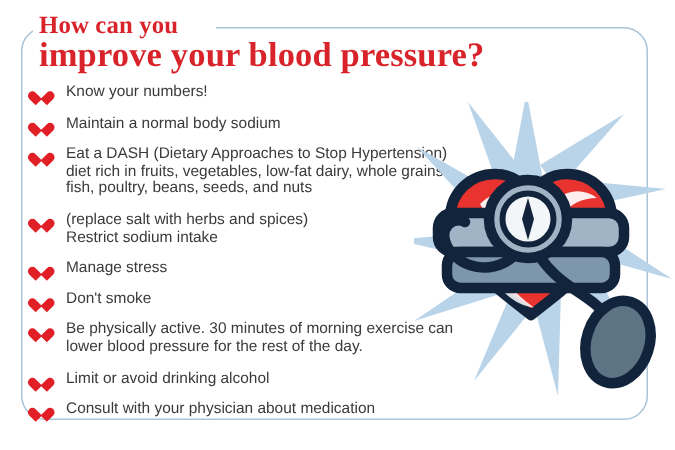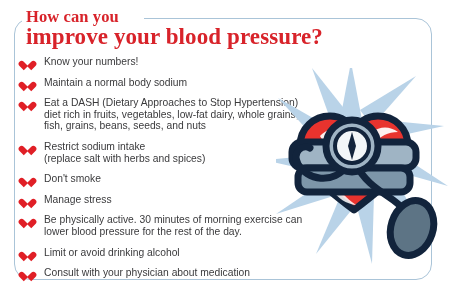--- a/index.html
+++ b/index.html
@@ -94,49 +94,49 @@
         </div>
       </div>
       <div class="item">
         <span class="heart">
           <i class="l"></i>
           <i class="r"></i>
         </span>
         <div class="lines">
           <div>Eat a DASH (Dietary Approaches to Stop Hypertension)</div>
           <div>diet rich in fruits, vegetables, low-fat dairy, whole grains,</div>
-          <div>fish, grains, beans, seeds, and nuts</div>
-        </div>
-      </div>
-      <div class="item">
-        <span class="heart">
-          <i class="l"></i>
-          <i class="r"></i>
-        </span>
-        <div class="lines">
+          <div>fish, poultry, beans, seeds, and nuts</div>
+        </div>
+      </div>
+      <div class="item">
+        <span class="heart">
+          <i class="l"></i>
+          <i class="r"></i>
+        </span>
+        <div class="lines">
+          <div>(replace salt with herbs and spices)</div>
           <div>Restrict sodium intake</div>
-          <div>(replace salt with herbs and spices)</div>
+        </div>
+      </div>
+      <div class="item">
+        <span class="heart">
+          <i class="l"></i>
+          <i class="r"></i>
+        </span>
+        <div class="lines">
+          <div>Manage stress</div>
         </div>
       </div>
       <div class="item">
         <span class="heart">
           <i class="l"></i>
           <i class="r"></i>
         </span>
         <div class="lines">
           <div>Don't smoke</div>
-        </div>
-      </div>
-      <div class="item">
-        <span class="heart">
-          <i class="l"></i>
-          <i class="r"></i>
-        </span>
-        <div class="lines">
-          <div>Manage stress</div>
         </div>
       </div>
       <div class="item">
         <span class="heart">
           <i class="l"></i>
           <i class="r"></i>
         </span>
         <div class="lines">
           <div>Be physically active. 30 minutes of morning exercise can</div>
           <div>lower blood pressure for the rest of the day.</div>

